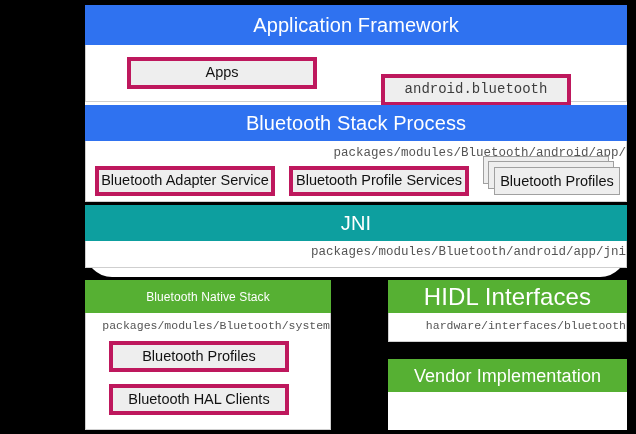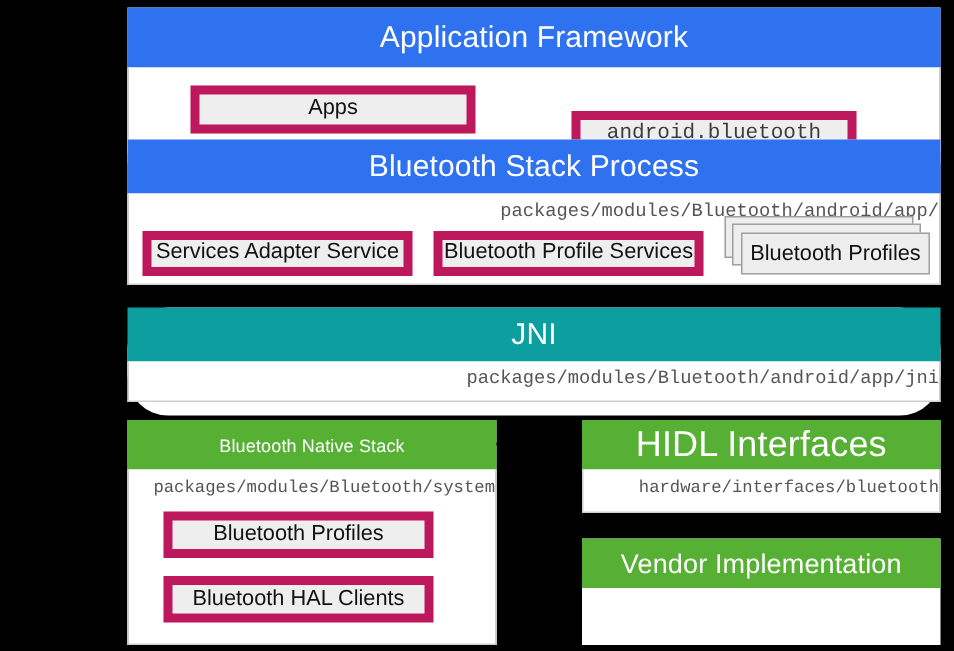--- a/index.html
+++ b/index.html
@@ -56,21 +56,21 @@
     white-space: nowrap;
   }
   .path.sm {
     font-size: 11.5px;
   }
 
   
   .box {
     box-sizing: border-box;
     background: #eeeeee;
-    border: 6px solid #be185d;
+    border: 4px solid #be185d;
     color: #121212;
     font-size: 14.5px;
     display: flex;
     align-items: center;
     justify-content: center;
     text-align: center;
     line-height: 1.1;
     white-space: nowrap;
   }
   .box.mono {
@@ -120,26 +120,26 @@
 <div id="stage">
 
   <div class="panel" style="left:85px; top:5px; width:542px; height:104px;">
     <div class="panel-header hdr-blue" style="height:40px;">Application Framework</div>
     <div class="panel-body" style="height:57px; position:relative;">
       <div class="box" style="position:absolute; left:41px; top:12px; width:190px; height:32px;">Apps</div>
       <div class="box mono" style="position:absolute; left:295px; top:29px; width:190px; height:32px;">android.bluetooth</div>
     </div>
   </div>
 
-  <div class="panel" style="left:85px; top:93px; width:542px; height:97px;">
+  <div class="panel" style="left:85px; top:105px; width:542px; height:97px;">
     <div class="panel-header hdr-blue" style="height:36px;">Bluetooth Stack Process</div>
     <div class="panel-body" style="height:61px; position:relative;">
       <div class="path" style="position:absolute; left:0; top:6px; width:100%;">packages/modules/Bluetooth/android/app/</div>
 
-      <div class="box" style="position:absolute; left:9px; top:25px; width:180px; height:30px;">Services Adapter Service</div>
+      <div class="box" style="position:absolute; left:9px; top:25px; width:180px; height:30px;">Bluetooth Adapter Service</div>
 
       <div class="box" style="position:absolute; left:203px; top:25px; width:180px; height:30px;">Bluetooth Profile Services</div>
 
       <div class="stack" style="left:397px; top:15px; width:140px; height:45px;">
         <div class="sheet" style="left:0px; top:0px; width:126px; height:28px;"></div>
         <div class="sheet" style="left:5px; top:5px; width:126px; height:28px;"></div>
         <div class="sheet front" style="left:11px; top:11px; width:126px; height:28px;">Bluetooth Profiles</div>
       </div>
     </div>
   </div>

